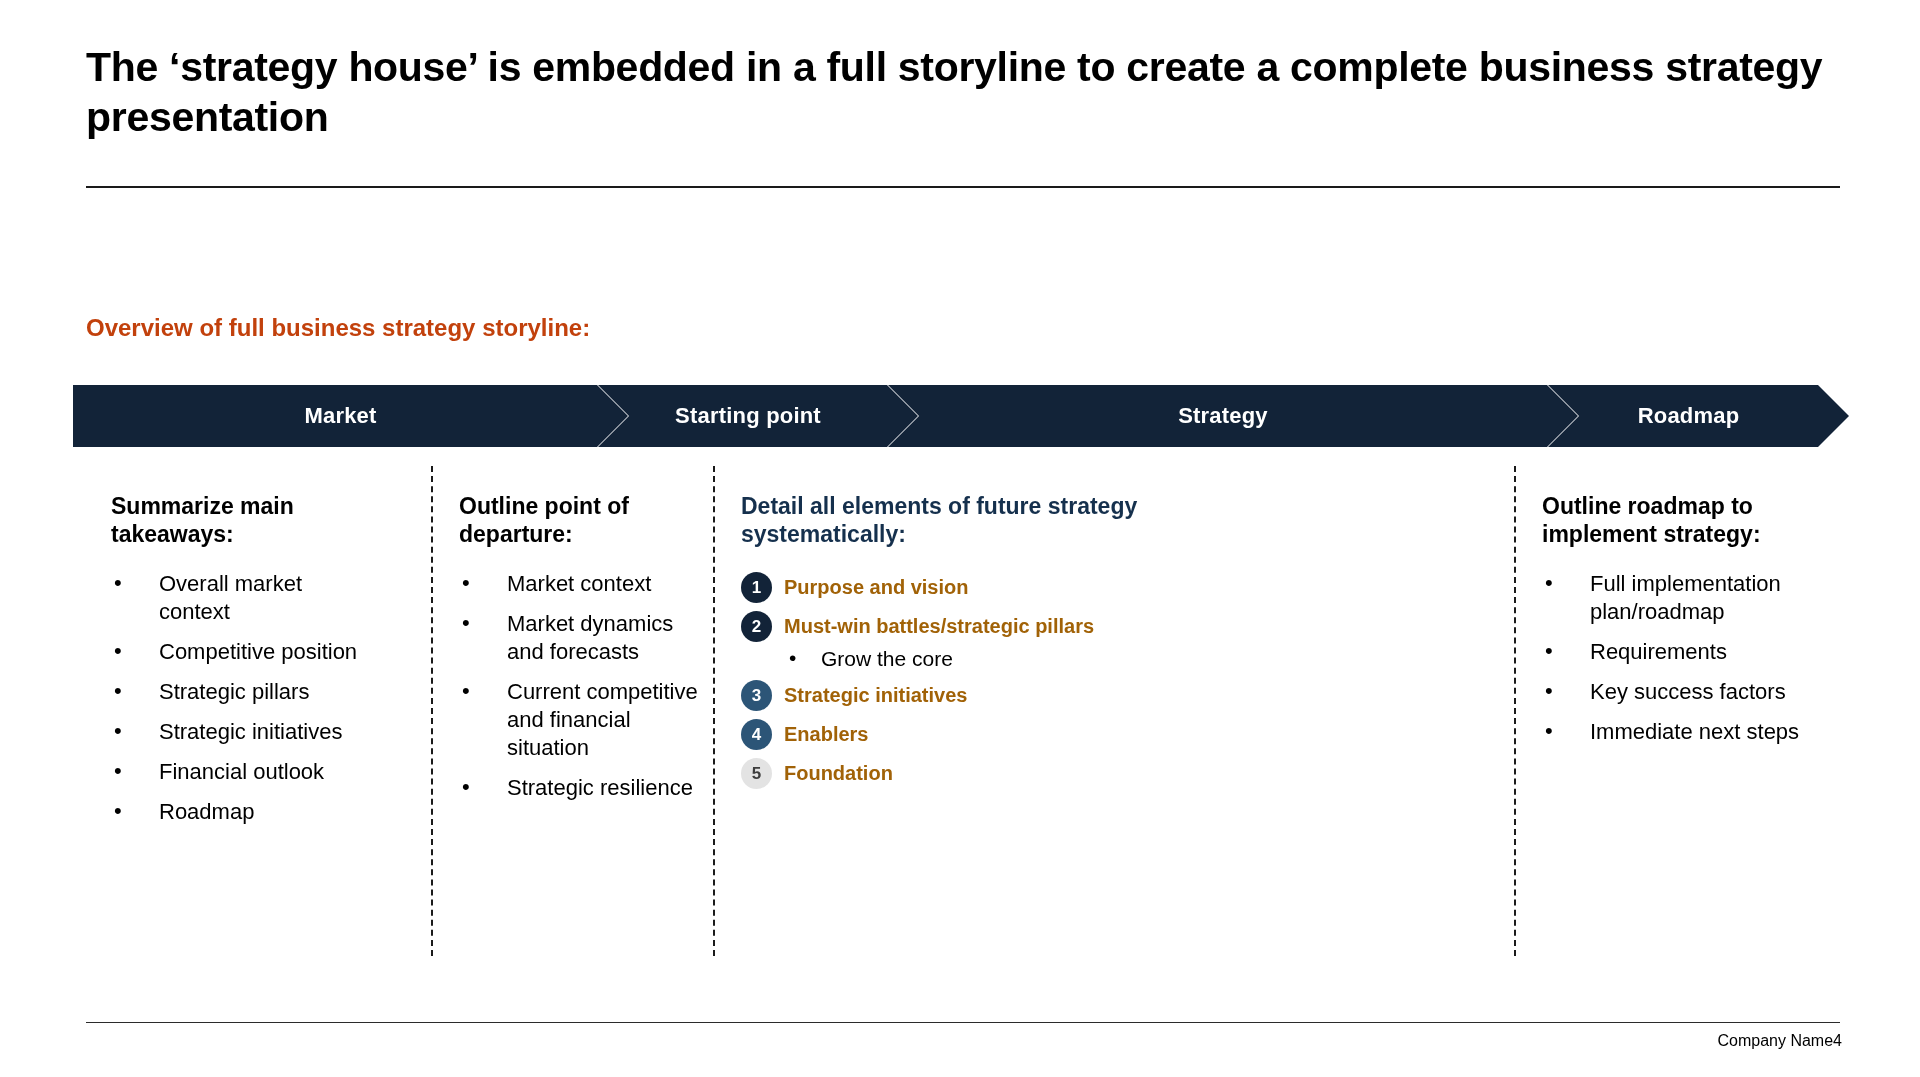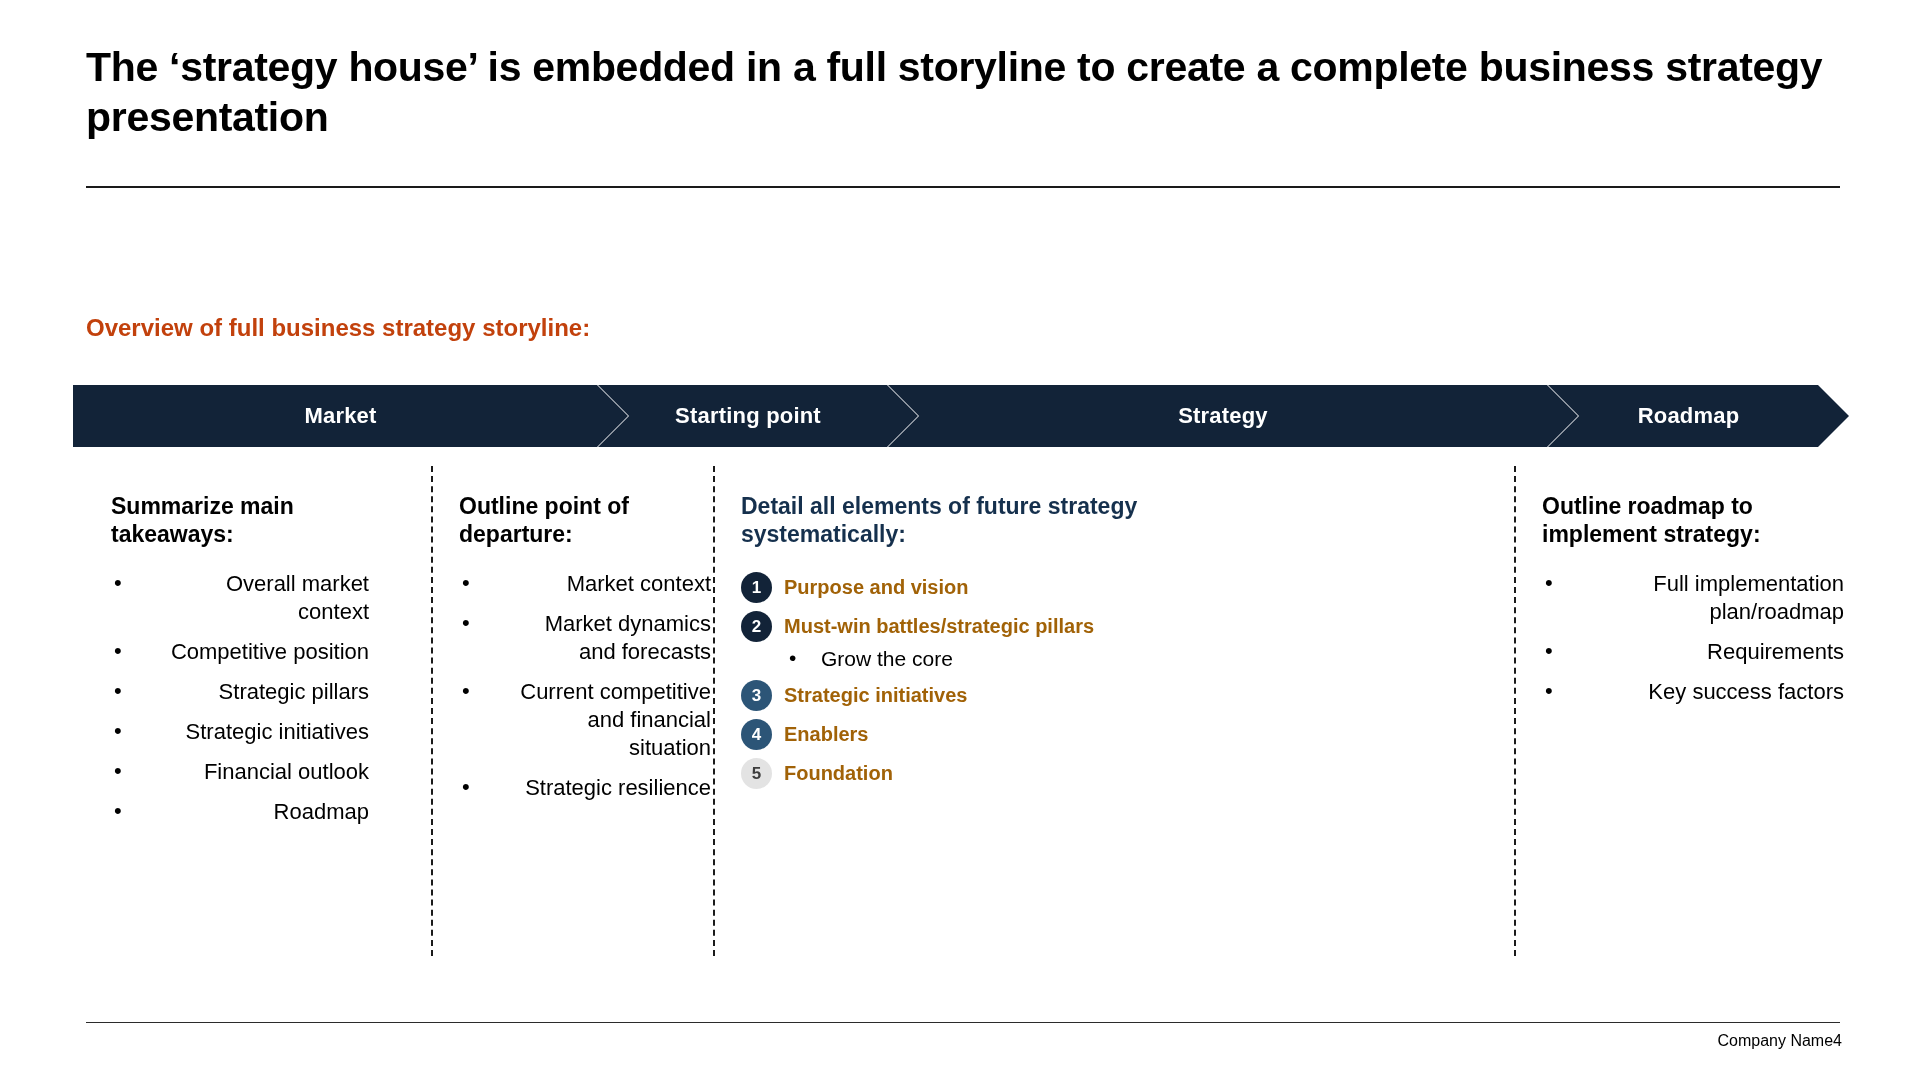--- a/index.html
+++ b/index.html
@@ -112,21 +112,20 @@
     line-height: 1.22;
     color: #000000;
     margin: 0 0 22px 0;
   }
   .col-head.navy { color: #15304d; }
 
   ul.bullets {
     list-style: none;
     margin: 0;
     padding: 0;
-    text-align: right;
   }
   ul.bullets > li {
     position: relative;
     padding-left: 48px;
     font-size: 22px;
     line-height: 1.27;
     color: #000000;
     margin-bottom: 12px;
   }
   ul.bullets > li::before {
@@ -313,20 +312,21 @@
     </div>
   </div>
 
   <div class="col divided" style="left:1403px; width:330px; padding-left:26px;">
     <div class="col-inner">
       <div class="col-head">Outline roadmap to implement strategy:</div>
       <ul class="bullets">
         <li>Full implementation plan/roadmap</li>
         <li>Requirements</li>
         <li>Key success factors</li>
+        <li>Immediate next steps</li>
       </ul>
     </div>
   </div>
 
 </div>
 
 <div class="footer-rule"></div>
 <div class="footer">
   <span>Company Name</span>
   <span>4</span>

